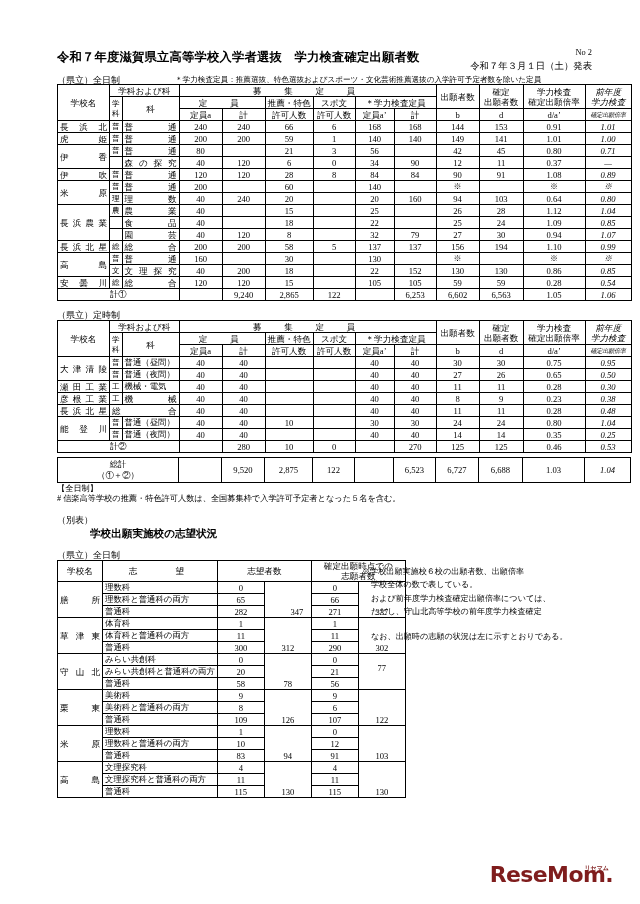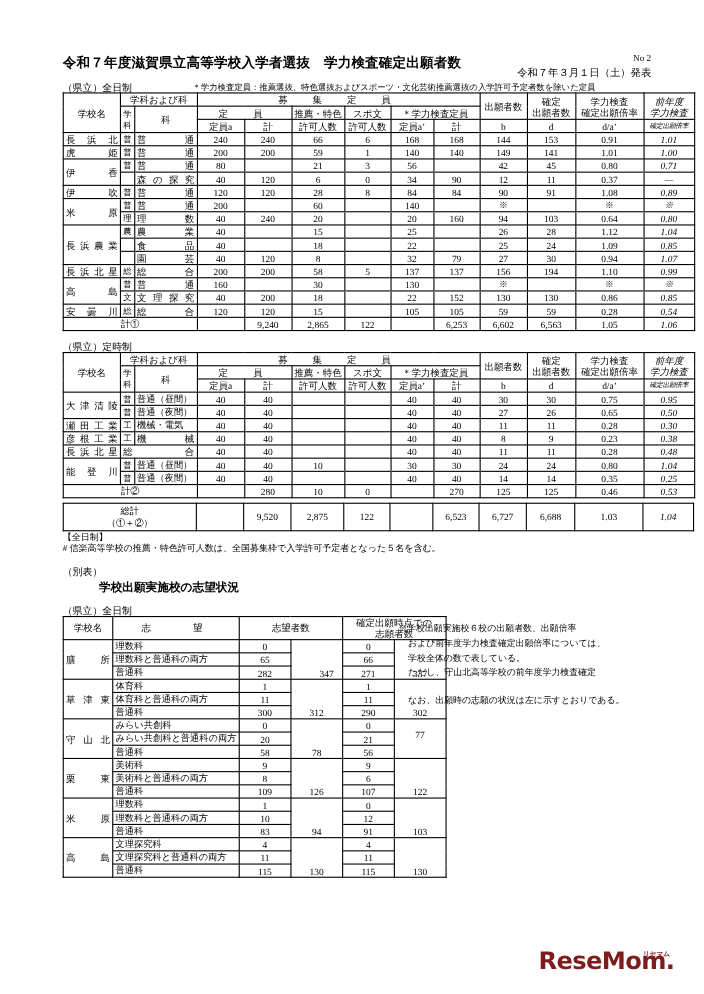--- a/index.html
+++ b/index.html
@@ -751,22 +751,22 @@
         <tr>
           <td class="subj-l">普通科</td>
           <td class="num">115</td>
           <td class="num">115</td>
         </tr>
       </tbody>
   </table>
 
   <div class="sidenote">
     <span>※学校出願実施校６校の出願者数、出願倍率</span>
+    <span class="ind">学校全体の数で表している。</span>
     <span class="ind">および前年度学力検査確定出願倍率については、</span>
-    <span class="ind">学校全体の数で表している。</span>
     <span class="ind">ただし、守山北高等学校の前年度学力検査確定</span>
     <span class="gap"></span>
     <span class="ind">なお、出願時の志願の状況は左に示すとおりである。</span>
   </div>
 
   <div class="logo">
     <span class="ruby">リセマム</span>
     <span>ReseMom.</span>
   </div>
 

